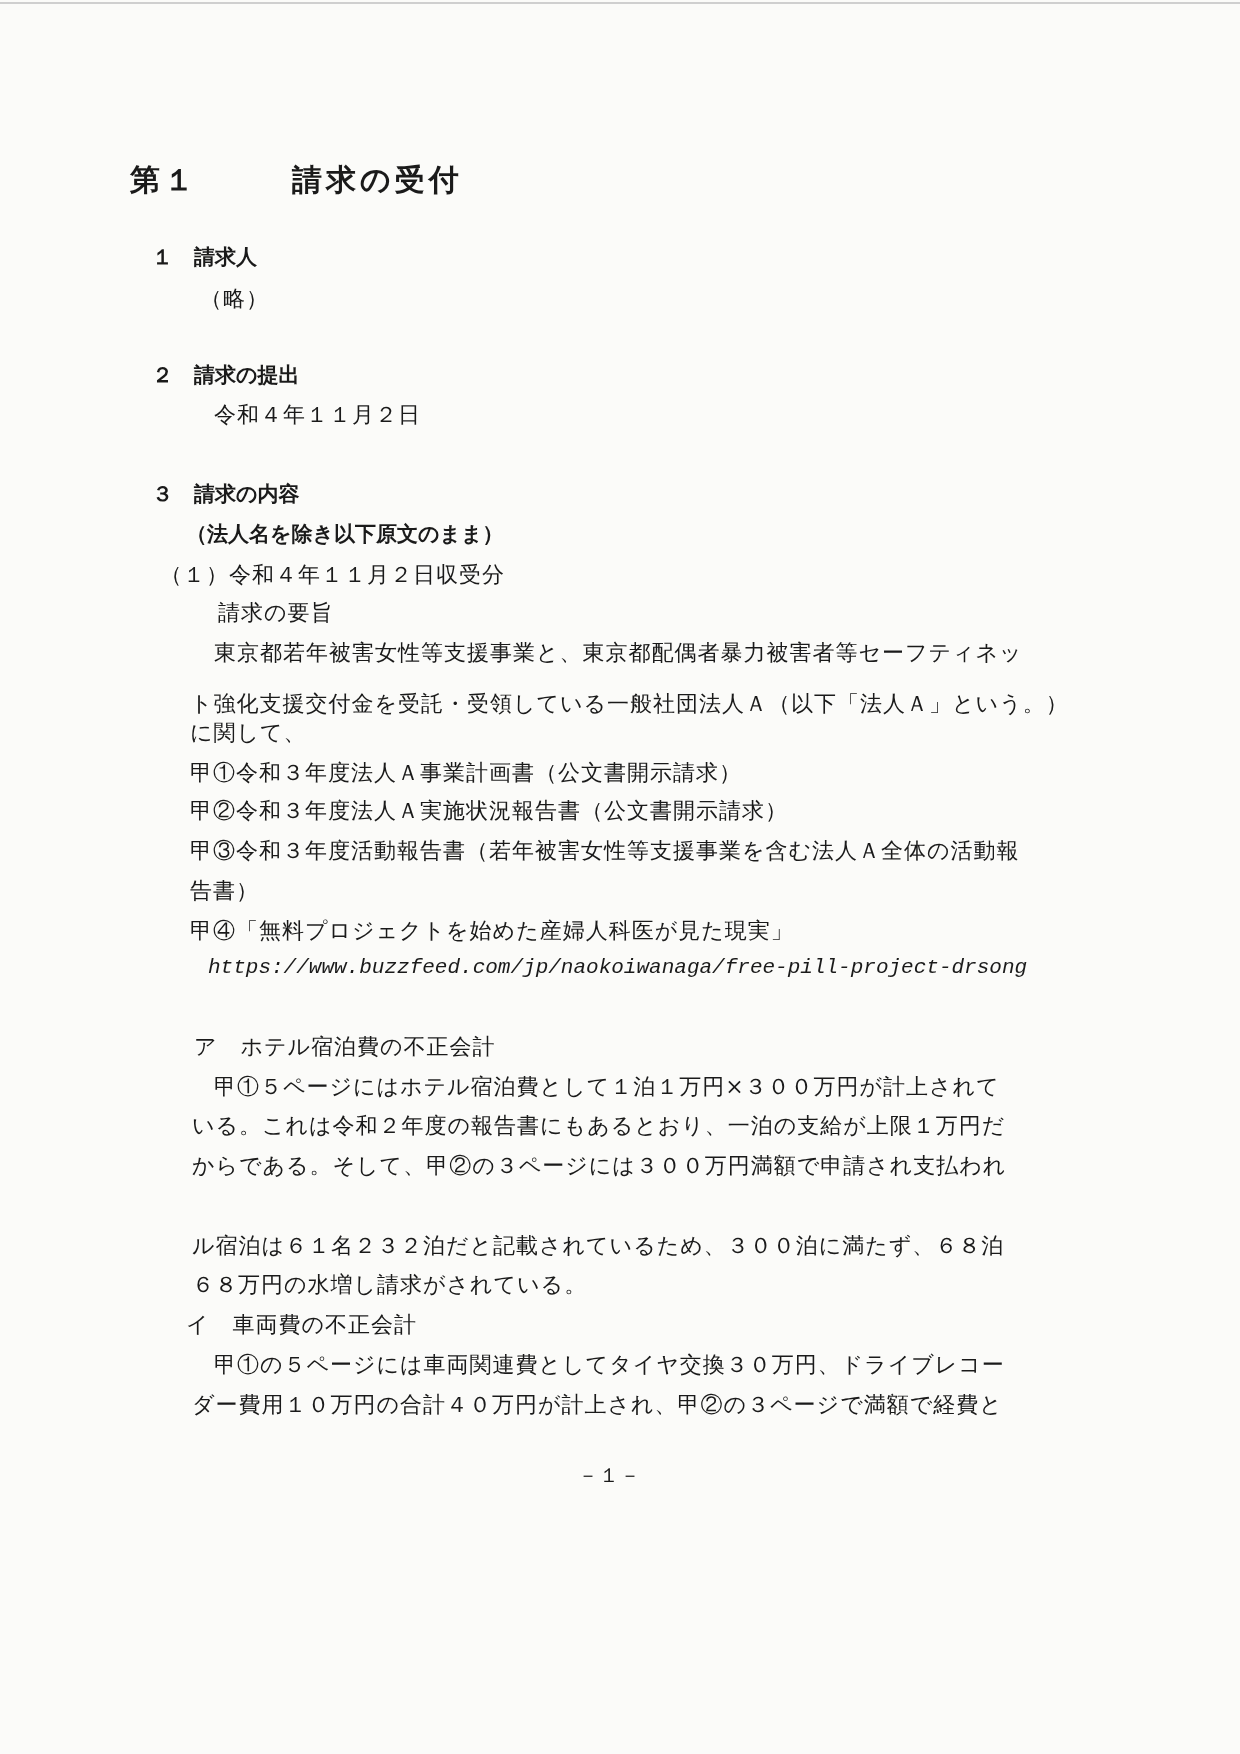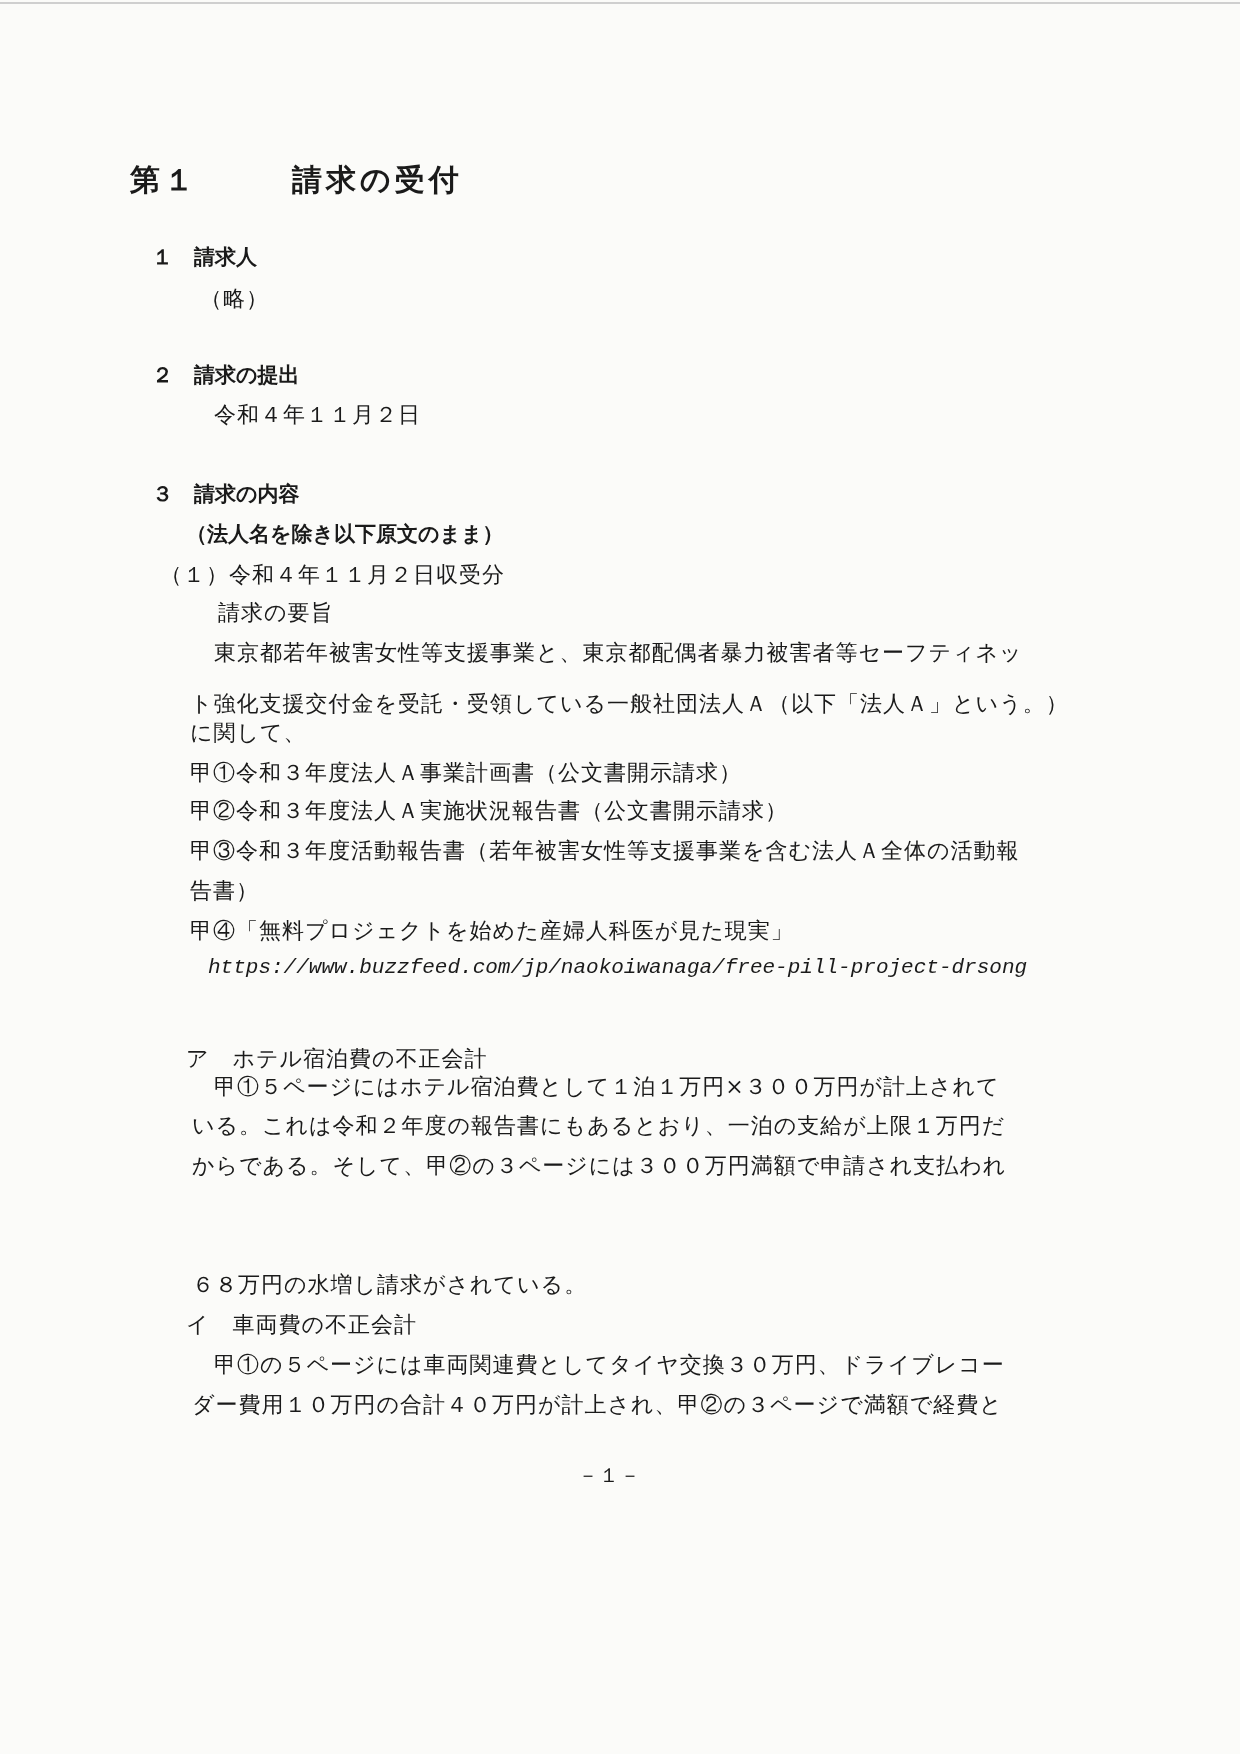--- a/index.html
+++ b/index.html
@@ -48,24 +48,25 @@
   <div class="abs mincho" style="left:214px; top:638px;">東京都若年被害女性等支援事業と、東京都配偶者暴力被害者等セーフティネッ</div>
   <div class="abs mincho" style="left:190px; top:689px;text-align:right;">ト強化支援交付金を受託・受領している一般社団法人Ａ（以下「法人Ａ」という。）</div>
   <div class="abs mincho" style="left:190px; top:718px;">に関して、</div>
   <div class="abs mincho" style="left:190px; top:758px;">甲①令和３年度法人Ａ事業計画書（公文書開示請求）</div>
   <div class="abs mincho" style="left:190px; top:796px;">甲②令和３年度法人Ａ実施状況報告書（公文書開示請求）</div>
   <div class="abs mincho" style="left:190px; top:836px;">甲③令和３年度活動報告書（若年被害女性等支援事業を含む法人Ａ全体の活動報</div>
   <div class="abs mincho" style="left:190px; top:876px;">告書）</div>
   <div class="abs mincho" style="left:190px; top:916px;">甲④「無料プロジェクトを始めた産婦人科医が見た現実」</div>
   <div class="abs mono" style="left:208px; top:956px;font-style:italic;">https://www.buzzfeed.com/jp/naokoiwanaga/free-pill-project-drsong</div>
 
-  <div class="abs mincho" style="left:186px; top:1032px;margin-top:12px;">ア　ホテル宿泊費の不正会計</div>
+  <div class="abs mincho" style="left:194px; top:1032px;">ア　ホテル宿泊費の不正会計</div>
   <div class="abs mincho" style="left:214px; top:1072px;">甲①５ページにはホテル宿泊費として１泊１万円×３００万円が計上されて</div>
   <div class="abs mincho" style="left:192px; top:1111px;">いる。これは令和２年度の報告書にもあるとおり、一泊の支給が上限１万円だ</div>
   <div class="abs mincho" style="left:192px; top:1151px;">からである。そして、甲②の３ページには３００万円満額で申請され支払われ</div>
+  <div class="abs mincho" style="left:192px; top:1231px;">ル宿泊は６１名２３２泊だと記載されているため、３００泊に満たず、６８泊</div>
   <div class="abs mincho" style="left:192px; top:1270px;">６８万円の水増し請求がされている。</div>
 
   <div class="abs mincho" style="left:186px; top:1310px;">イ　車両費の不正会計</div>
   <div class="abs mincho" style="left:214px; top:1350px;">甲①の５ページには車両関連費としてタイヤ交換３０万円、ドライブレコー</div>
   <div class="abs mincho" style="left:192px; top:1390px;">ダー費用１０万円の合計４０万円が計上され、甲②の３ページで満額で経費と</div>
 
   <div class="abs mincho pageno" style="left:578px; top:1462px;">－１－</div>
 </div>
 
 </body></html>

